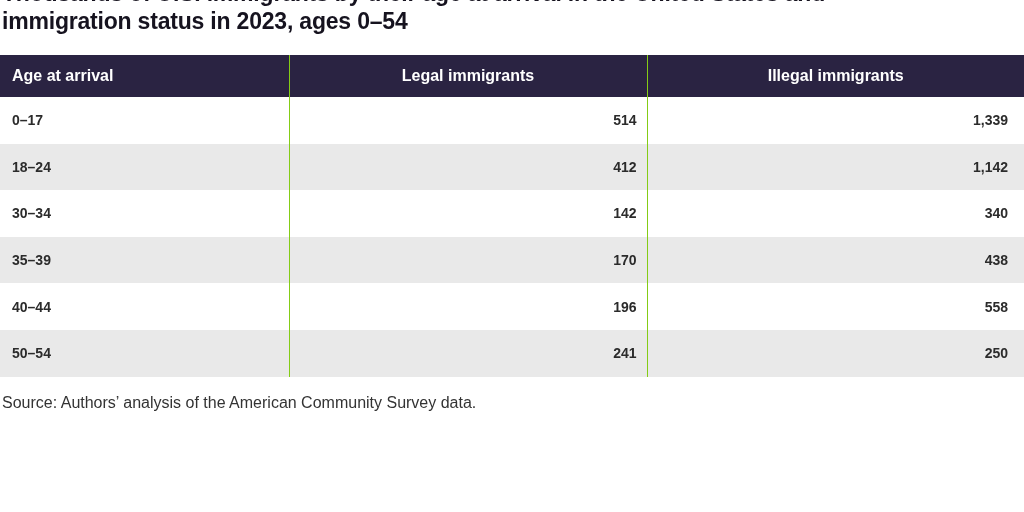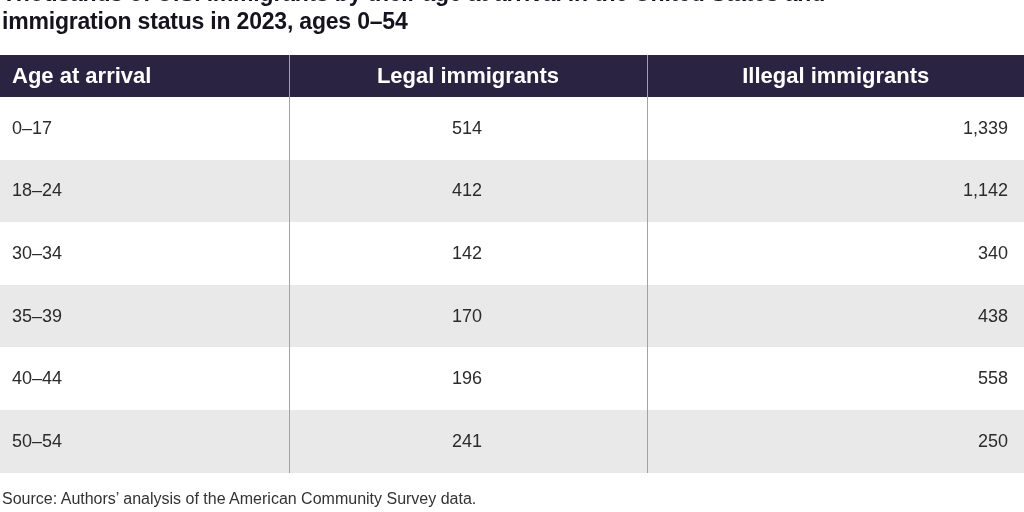--- a/index.html
+++ b/index.html
@@ -33,54 +33,55 @@
   .title .line { display: block; white-space: nowrap; }
 
   table.data {
     width: 1024px;
     border-collapse: collapse;
     table-layout: fixed;
   }
   thead th {
     background: #2a2342;
     color: #ffffff;
-    font-size: 22px;
+    font-size: 16px;
     font-weight: bold;
     height: 42px;
     padding: 0;
     vertical-align: middle;
     text-align: center;
   }
   thead th.col-age {
     text-align: left;
     padding-left: 12px;
   }
   th + th, td + td {
     border-left: 1px solid #84cc16;
   }
   tbody td {
-    font-size: 18px;
+    font-size: 14px;
     color: #2b2b2b;
     height: 46.6px;
-    padding: 8px;
+    padding: 0;
     vertical-align: middle;
     background: transparent;
+    font-weight: bold;
   }
   tbody tr:nth-child(even) td {
     background: #e9e9e9;
   }
   td.age {
     text-align: left;
     padding-left: 12px;
   }
   td.num {
     text-align: right;
     font-variant-numeric: lining-nums;
   }
-  td.legal { padding-right: 10px; text-align: center; }
+  td.legal { padding-right: 10px; }
   td.illegal { padding-right: 16px; }
 
   .source {
     margin: 14px 0 0 2px;
     font-size: 16px;
     line-height: 23px;
     color: #333333;
   }
 </style>
 </head>

